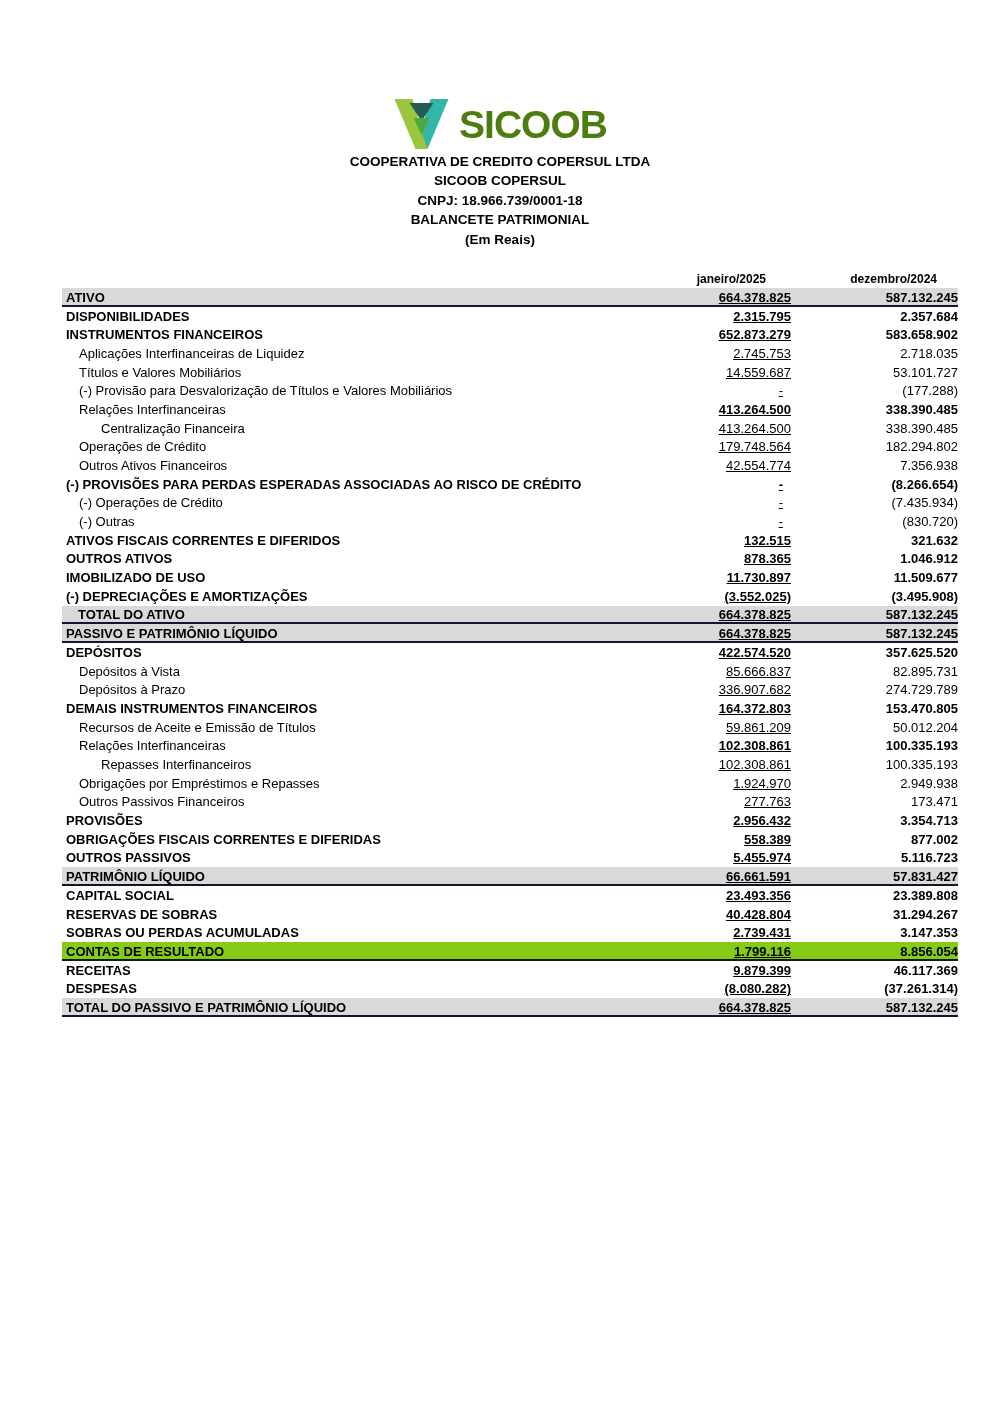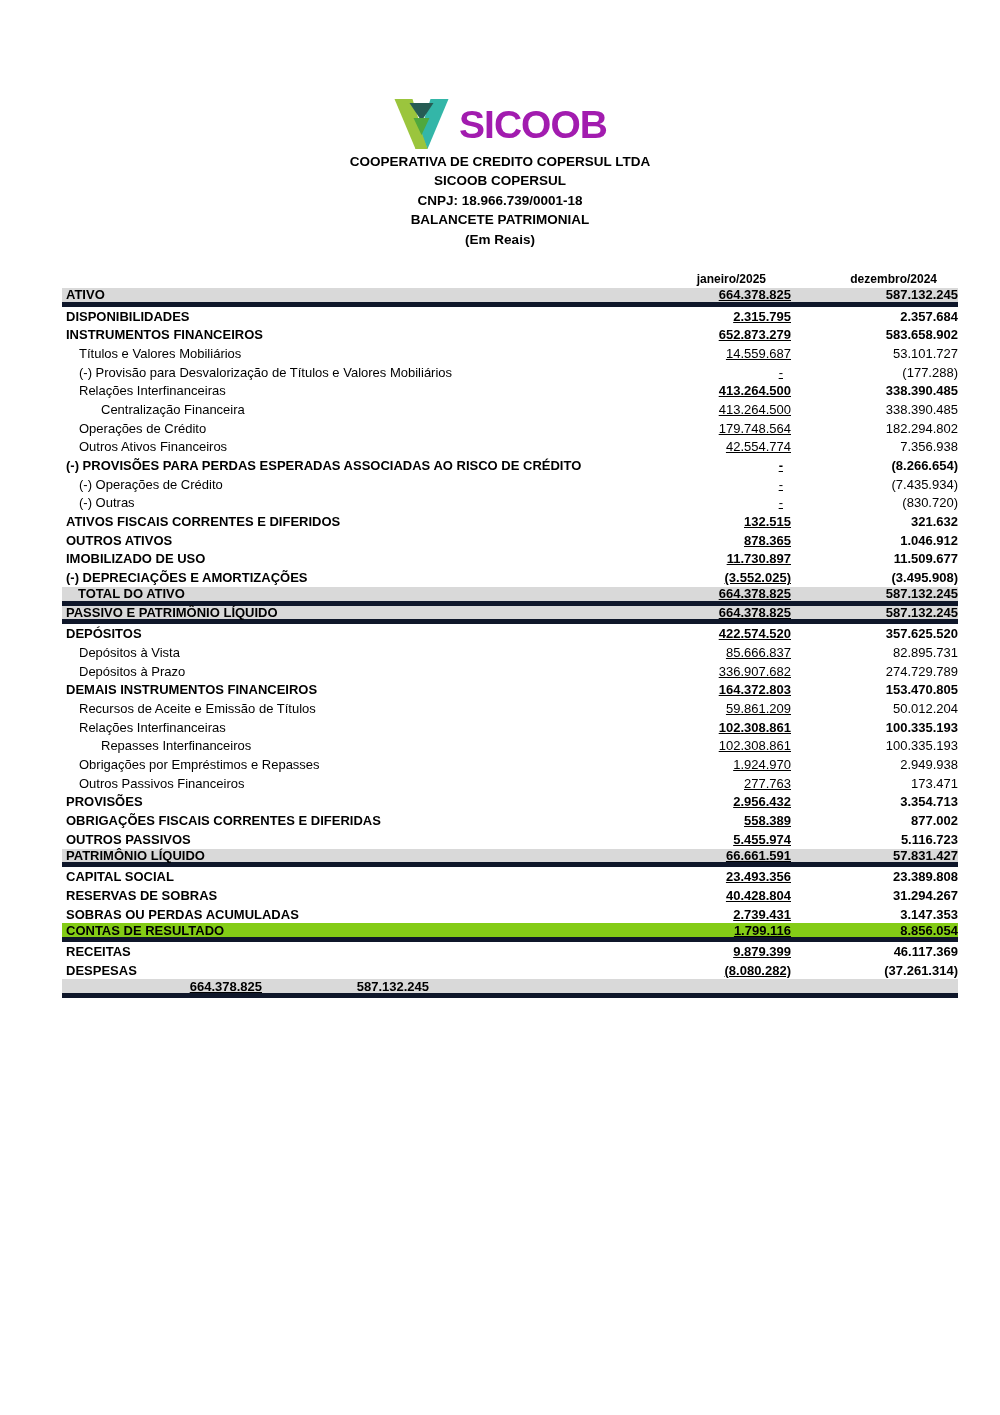--- a/index.html
+++ b/index.html
@@ -23,37 +23,37 @@
   .th.c1{width:200px;padding-right:25px;}
   .th.c2{width:167px;padding-right:21px;}
   .row{display:flex;height:18.7px;align-items:center;}
   .lab{flex:1;white-space:nowrap;padding-left:4px;overflow:hidden;}
   .lvl1 .lab{padding-left:17px;}
   .lvl2 .lab{padding-left:39px;}
   .val{width:167px;text-align:right;white-space:nowrap;}
   .val.v1{width:200px;text-decoration:underline;}
   .bold-all{font-weight:bold;}
   .bold-vals .val{font-weight:bold;}
-  .gray{border-bottom:5px solid #0f172a;}
+  .gray{border-bottom:2px solid #0f172a;align-items:flex-end;}
   .val.dash{padding-right:8px;}
 </style>
 </head>
 <body>
 
 <div class="page">
 
   <div class="logo">
     <svg width="57" height="52" viewBox="0 0 56 52">
       <polygon points="1,1 19,1 34,51 22,51" fill="#9BC53D"></polygon>
       <polygon points="37,1 55,1 34,51 27,33" fill="#33B6A8"></polygon>
       <polygon points="22,51 34,51 28,34" fill="#9BC53D"></polygon>
       <polygon points="16,5 40,5 28,23" fill="#265C54"></polygon>
       <polygon points="20,20 36,20 28,37" fill="#4FA83D"></polygon>
     </svg>
-    <span class="logo-text" style="color: #a21caf;">SICOOB</span>
+    <span class="logo-text" style="color: #4d7c0f;">SICOOB</span>
   </div>
 
   <div class="title-block">
     <div class="title-line">COOPERATIVA DE CREDITO COPERSUL LTDA</div>
     <div class="title-line">SICOOB COPERSUL</div>
     <div class="title-line">CNPJ: 18.966.739/0001-18</div>
     <div class="title-line">BALANCETE PATRIMONIAL</div>
     <div class="title-line">(Em Reais)</div>
   </div>
 
@@ -73,20 +73,25 @@
           <div class="lab">DISPONIBILIDADES</div>
           <div class="val v1">2.315.795</div>
           <div class="val v2">2.357.684</div>
         </div>
         <div class="row lvl0 bold-all">
           <div class="lab">INSTRUMENTOS FINANCEIROS</div>
           <div class="val v1">652.873.279</div>
           <div class="val v2">583.658.902</div>
         </div>
         <div class="row lvl1">
+          <div class="lab">Aplicações Interfinanceiras de Liquidez</div>
+          <div class="val v1">2.745.753</div>
+          <div class="val v2">2.718.035</div>
+        </div>
+        <div class="row lvl1">
           <div class="lab">Títulos e Valores Mobiliários</div>
           <div class="val v1">14.559.687</div>
           <div class="val v2">53.101.727</div>
         </div>
         <div class="row lvl1">
           <div class="lab">(-) Provisão para Desvalorização de Títulos e Valores Mobiliários</div>
           <div class="val v1 dash">-</div>
           <div class="val v2">(177.288)</div>
         </div>
         <div class="row lvl1 bold-vals">
@@ -243,19 +248,20 @@
           <div class="lab">RECEITAS</div>
           <div class="val v1">9.879.399</div>
           <div class="val v2">46.117.369</div>
         </div>
         <div class="row lvl0 bold-all">
           <div class="lab">DESPESAS</div>
           <div class="val v1">(8.080.282)</div>
           <div class="val v2">(37.261.314)</div>
         </div>
         <div class="row lvl0 bold-all gray" style="background: rgb(217, 217, 217);">
+          <div class="lab">TOTAL DO PASSIVO E PATRIMÔNIO LÍQUIDO</div>
           <div class="val v1">664.378.825</div>
           <div class="val v2">587.132.245</div>
         </div>
       </div>
   </div>
 
 </div>
 
 </body></html>

